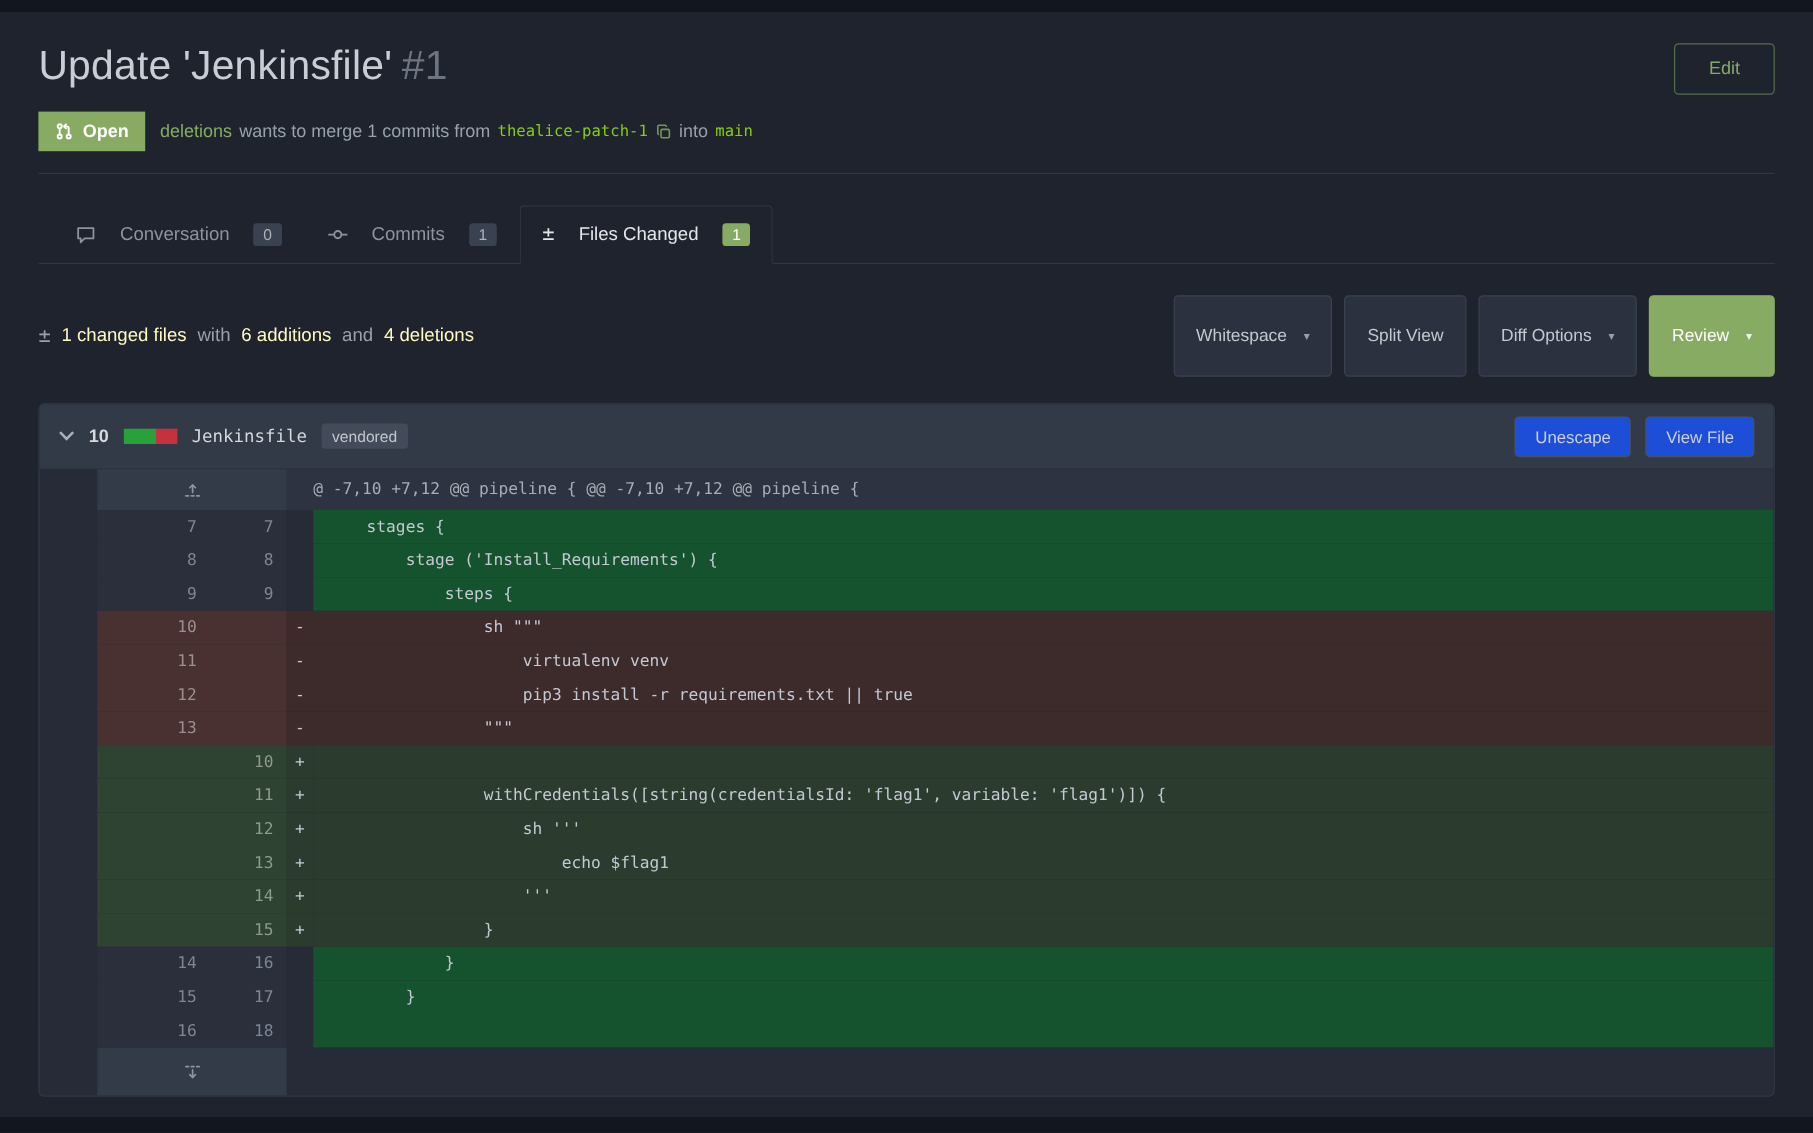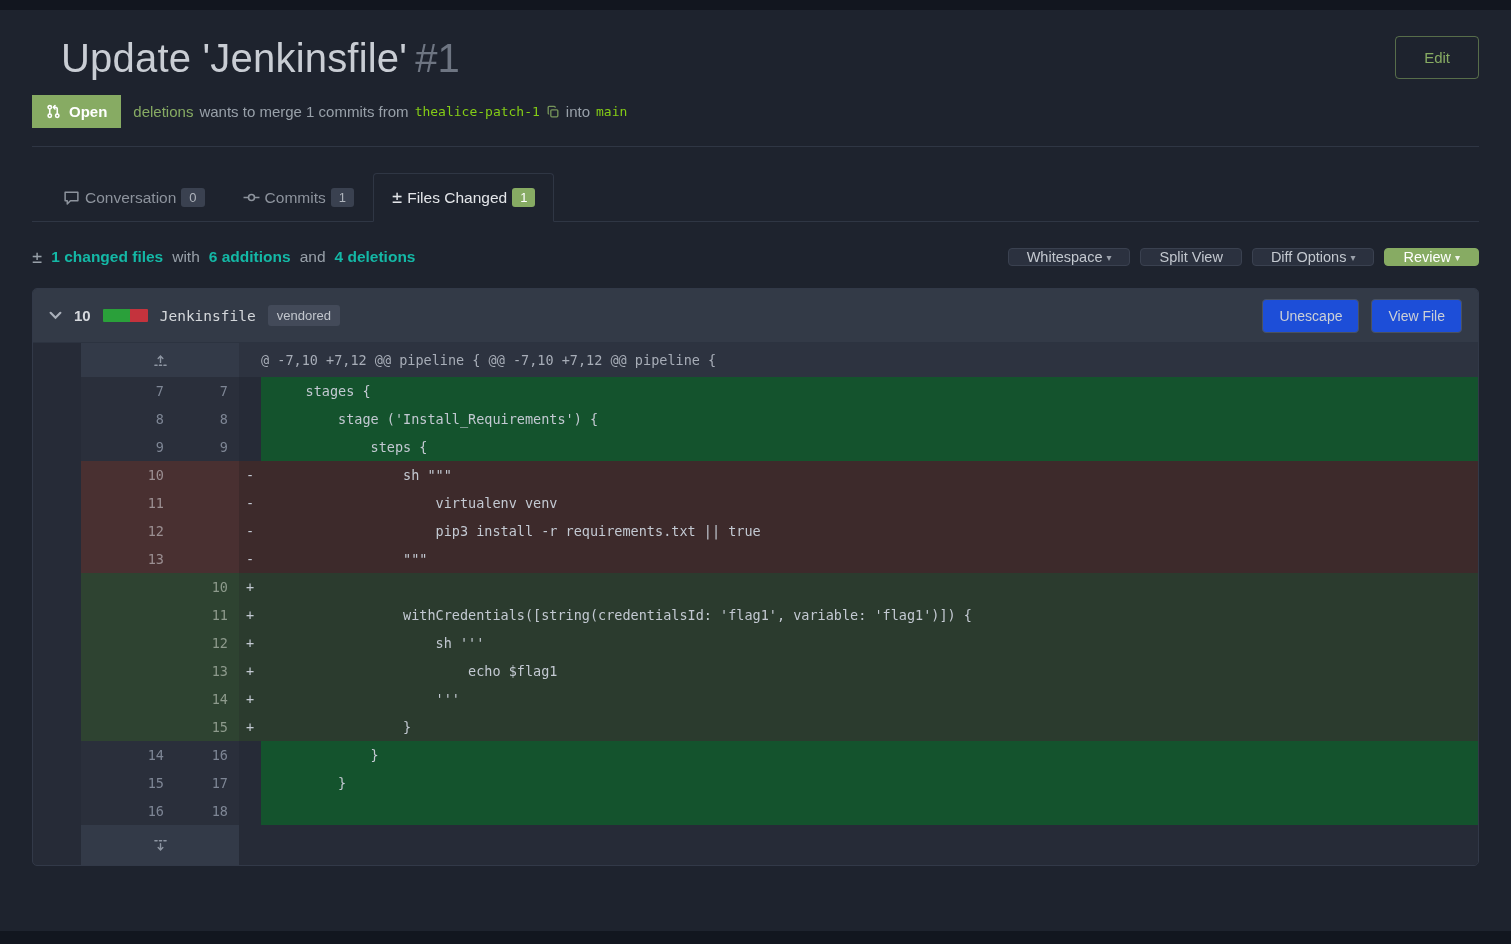--- a/index.html
+++ b/index.html
@@ -10,21 +10,21 @@
     color: #c6cad1;
     position: relative;
   }
   .navbar-strip { height: 10px; background: #12161f; }
   .footer-strip { position: absolute; left: 0; bottom: 0; width: 100%; height: 13px; background: #12161f; }
 
   .container { padding: 26px 32px 0 32px; }
 
   
   .pr-titlebar { display: flex; justify-content: space-between; align-items: flex-start; }
-  .pr-title { font-size: 40px; font-weight: 300; color: #c9cdd4; letter-spacing: .2px; margin-left: 29px; }
+  .pr-title { font-size: 34px; font-weight: 300; color: #c9cdd4; letter-spacing: .2px; }
   .pr-title .index { color: #6e7582; margin-left: 8px; font-weight: 300; }
   .edit-btn {
     background: transparent; border: 1px solid rgba(135,171,99,.55); color: #87ab63;
     font-size: 15px; padding: 12px 28px; border-radius: 4px; cursor: pointer;
     font-family: inherit;
   }
 
   .pr-meta { display: flex; align-items: center; gap: 12px; margin-top: 14px; padding-bottom: 18px; }
   .status-badge {
     display: inline-flex; align-items: center; gap: 8px;
@@ -34,45 +34,45 @@
   .merge-sentence { font-size: 15px; color: #98a0a9; display: inline-flex; align-items: center; gap: 6px; flex-wrap: wrap; }
   .merge-sentence a { color: #87ab63; text-decoration: none; }
   .branch-ref { font-family: "DejaVu Sans Mono", monospace; font-size: 13px; color: #84cc16; }
   .copy-icon { color: #87ab63; opacity: .85; display: inline-flex; cursor: pointer; }
 
   .divider { border-bottom: 1px solid #2f3644; }
 
   
   .tabs { display: flex; align-items: flex-end; padding: 26px 12px 0 12px; border-bottom: 1px solid #2f3644; }
   .tab {
-    display: flex; align-items: center; gap: 5px;
+    display: flex; align-items: center; gap: 20px;
     padding: 14px 18px; font-size: 15.5px; color: #8d939d; cursor: pointer;
     border: 1px solid transparent; border-radius: 4px 4px 0 0; margin-bottom: -1px;
   }
   .tab.active {
     color: #e3e5e9; background: #1e232e;
     border-color: #2f3644; border-bottom-color: #1e232e;
   }
   .tab .count {
     background: #3a4150; color: #aeb3bb; font-size: 13px;
     padding: 2px 8px; border-radius: 3px;
   }
   .tab.active .count { background: #87ab63; color: #fff; }
   .tab-icon { display: inline-flex; color: inherit; }
   .diff-glyph { font-family: "DejaVu Sans Mono", monospace; font-size: 17px; line-height: 1; }
 
   
   .diff-toolbar { display: flex; justify-content: space-between; align-items: center; margin: 26px 0 22px 0; }
   .diff-summary { display: flex; align-items: center; gap: 9px; font-size: 15.5px; color: #98a0a9; }
-  .diff-summary b { color: #14b8a6; font-weight: bold; }
+  .diff-summary b { color: #fef9c3; font-weight: normal; }
   .toolbar-buttons { display: flex; gap: 10px; }
   .tb-btn {
-    display: inline-flex; align-items: center; gap: 4px;
+    display: inline-flex; align-items: center; gap: 14px;
     background: #2b313f; border: 1px solid #3a4150; color: #c3c8cf;
-    font-size: 14.5px; padding: 0 18px; border-radius: 4px; cursor: pointer;
+    font-size: 14.5px; padding: 25px 18px; border-radius: 4px; cursor: pointer;
     font-family: inherit;
   }
   .tb-btn .caret { font-size: 10px; color: #9aa0aa; }
   .tb-btn.green { background: #87ab63; border-color: #87ab63; color: #fff; font-weight: normal; }
   .tb-btn.green .caret { color: #eef3e8; }
 
   
   .diff-box { border: 1px solid #323948; border-radius: 5px; overflow: hidden; background: #262b37; }
   .file-header {
     height: 54px; background: #333a47; display: flex; align-items: center; gap: 12px;

